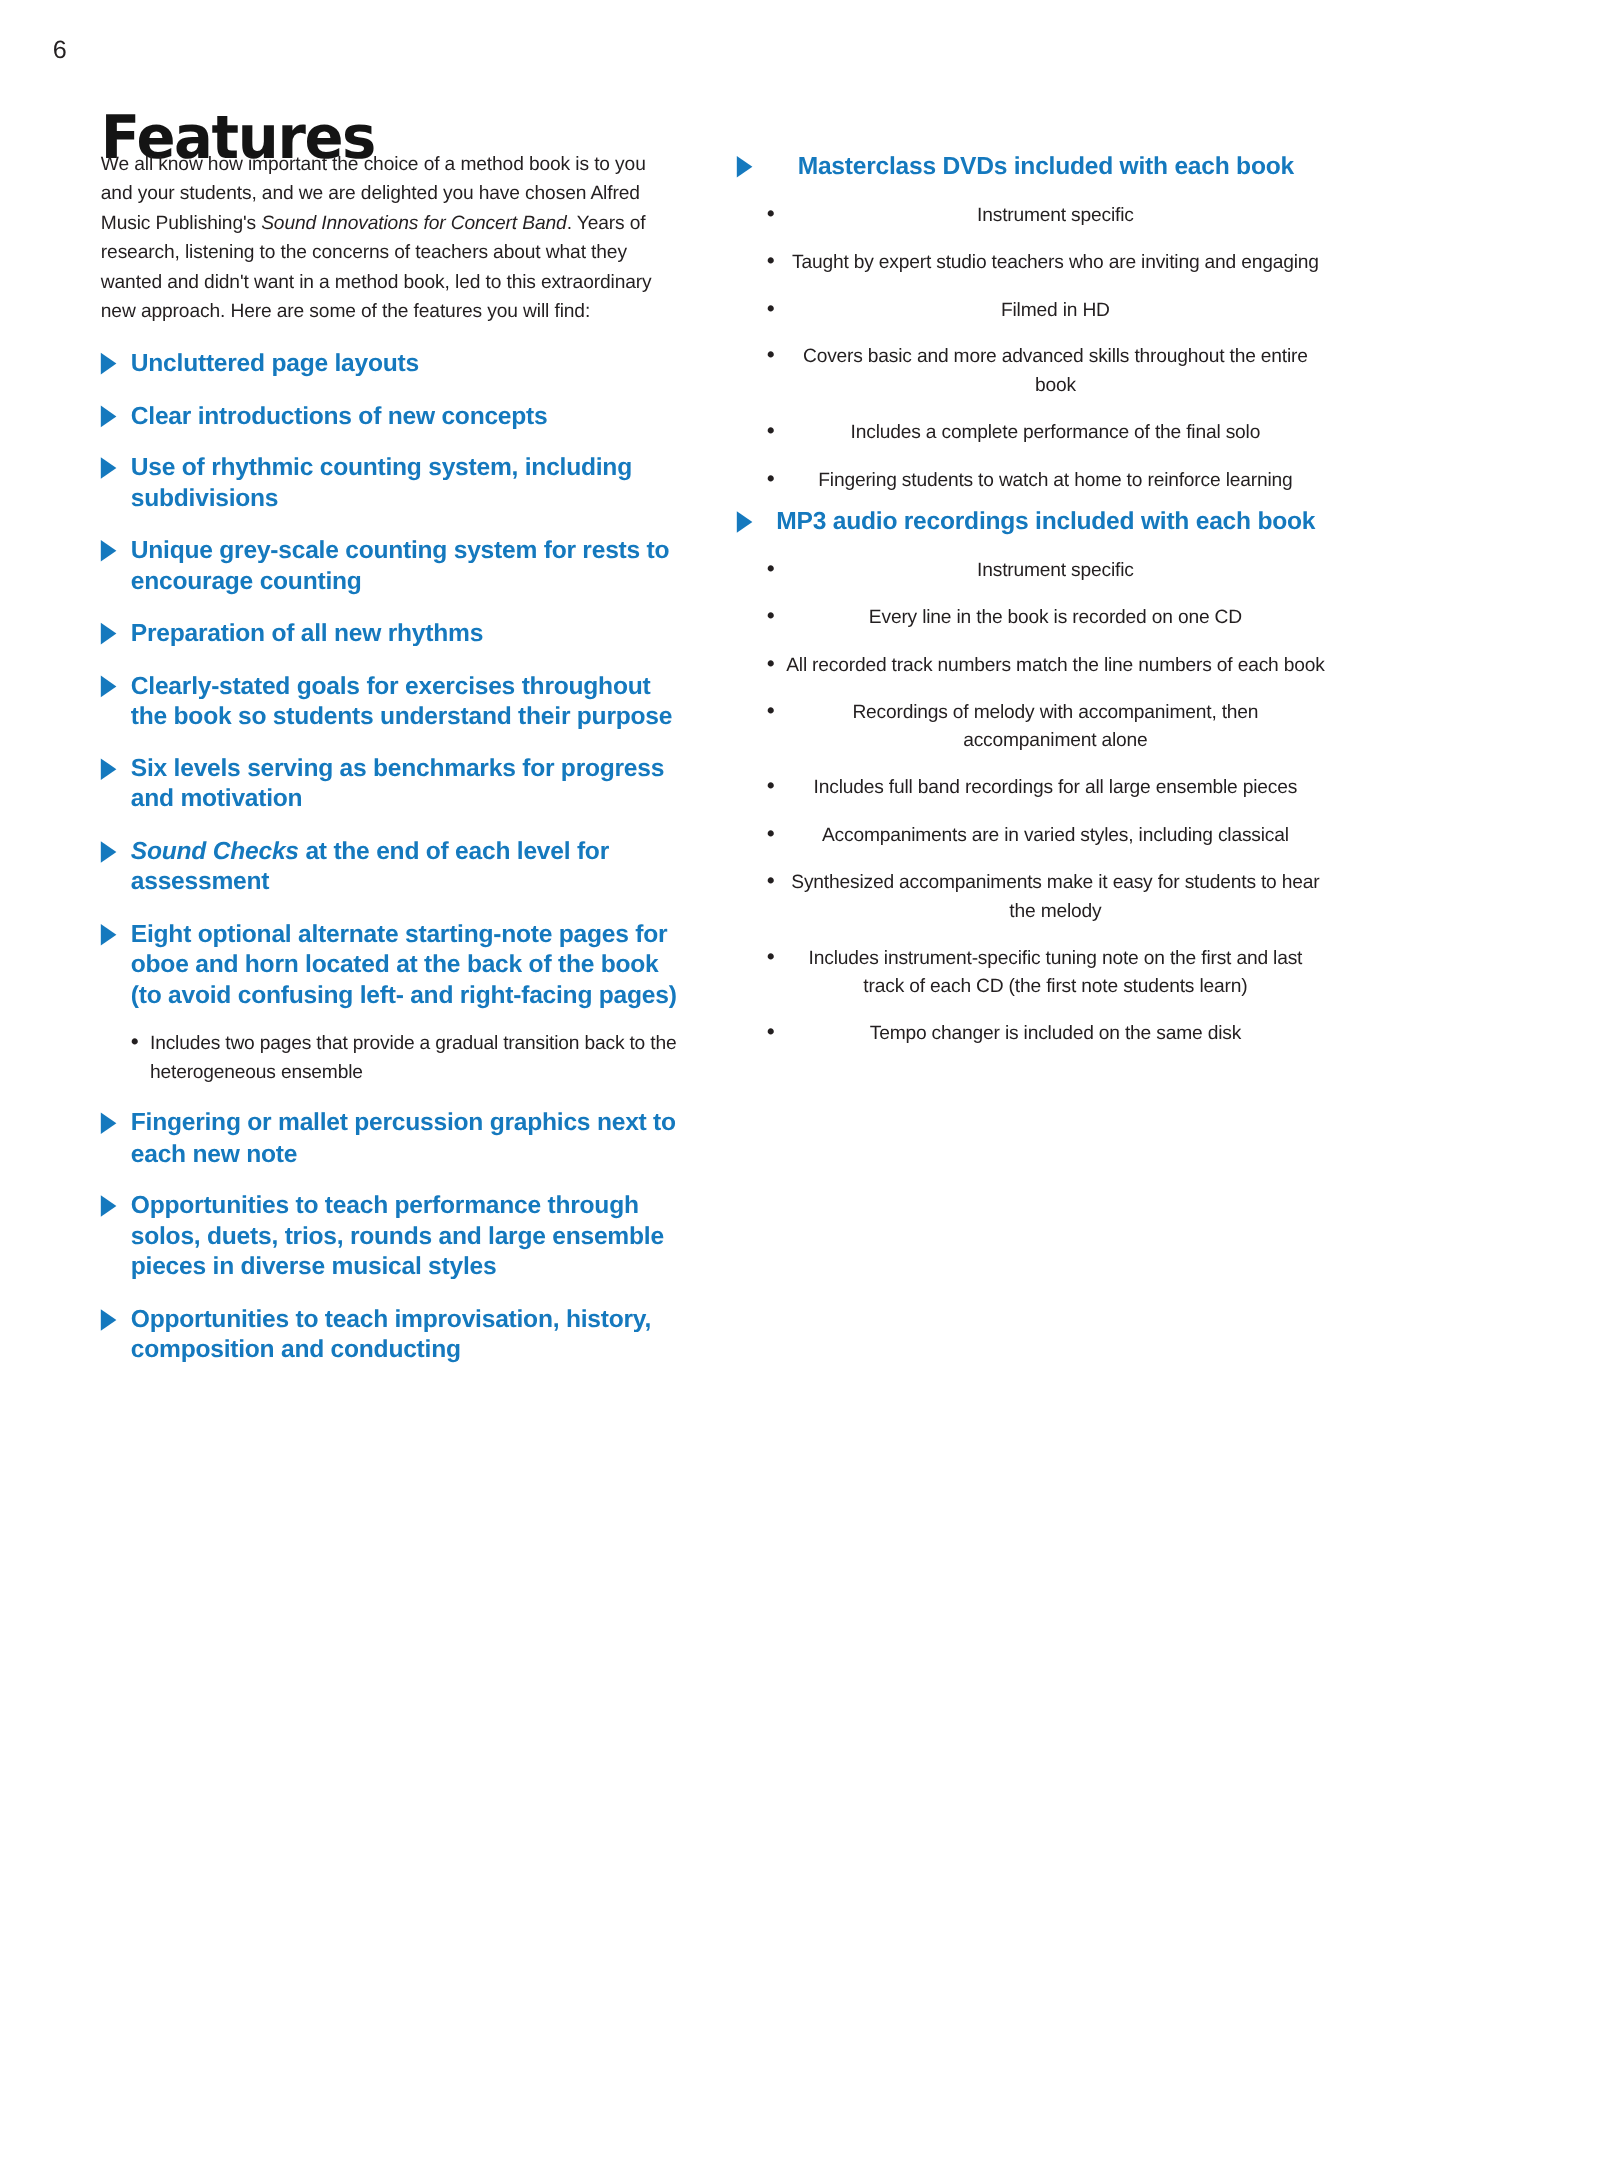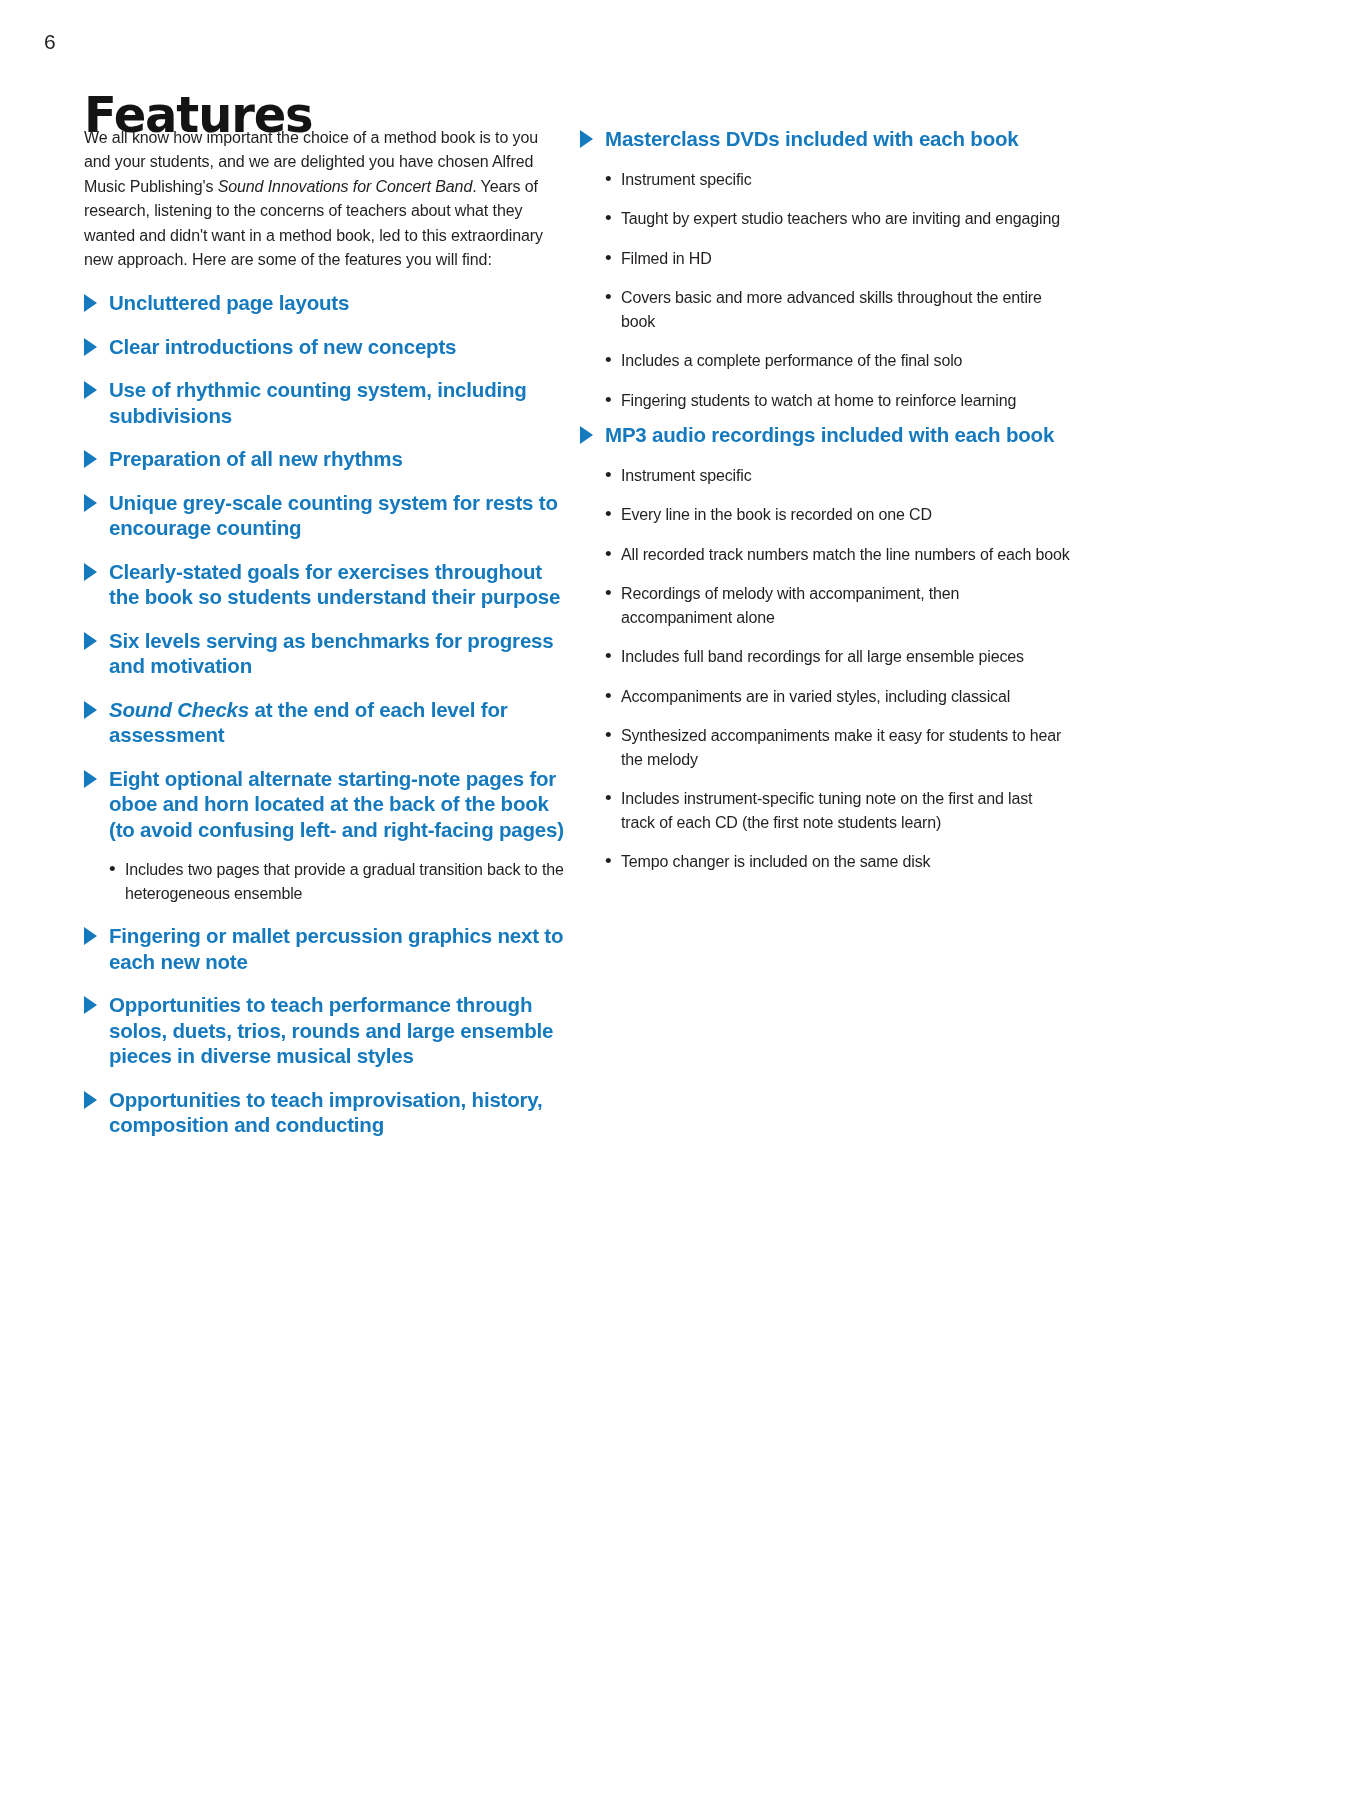--- a/index.html
+++ b/index.html
@@ -45,21 +45,21 @@
     transform: scaleX(0.96);
     transform-origin: left top;
   }
 
   
   .col {
     position: absolute;
     top: 126px;
   }
   .col-left  { left: 84px;  width: 490px; }
-  .col-right { left: 580px; width: 490px; }
+  .col-right { left: 614px; width: 490px; text-align: center; }
 
   
   .intro {
     font-size: 16px;
     line-height: 24.4px;
     color: #231f20;
     margin: 0 0 8px 0;
     width: 470px;
     letter-spacing: -0.1px;
   }
@@ -146,25 +146,25 @@
 
       <li class="arrow-item">
         <span class="arrow-glyph"></span><span>Clear introductions of new concepts</span>
       </li>
 
       <li class="arrow-item">
         <span class="arrow-glyph"></span><span>Use of rhythmic counting system, including subdivisions</span>
       </li>
 
       <li class="arrow-item">
+        <span class="arrow-glyph"></span><span>Unique grey-scale counting system for rests to encourage counting</span>
+      </li>
+
+      <li class="arrow-item">
         <span class="arrow-glyph"></span><span>Preparation of all new rhythms</span>
-      </li>
-
-      <li class="arrow-item">
-        <span class="arrow-glyph"></span><span>Unique grey-scale counting system for rests to encourage counting</span>
       </li>
 
       <li class="arrow-item">
         <span class="arrow-glyph"></span><span>Clearly-stated goals for exercises throughout the book so students understand their purpose</span>
       </li>
 
       <li class="arrow-item">
         <span class="arrow-glyph"></span><span>Six levels serving as benchmarks for progress and motivation</span>
       </li>
 

